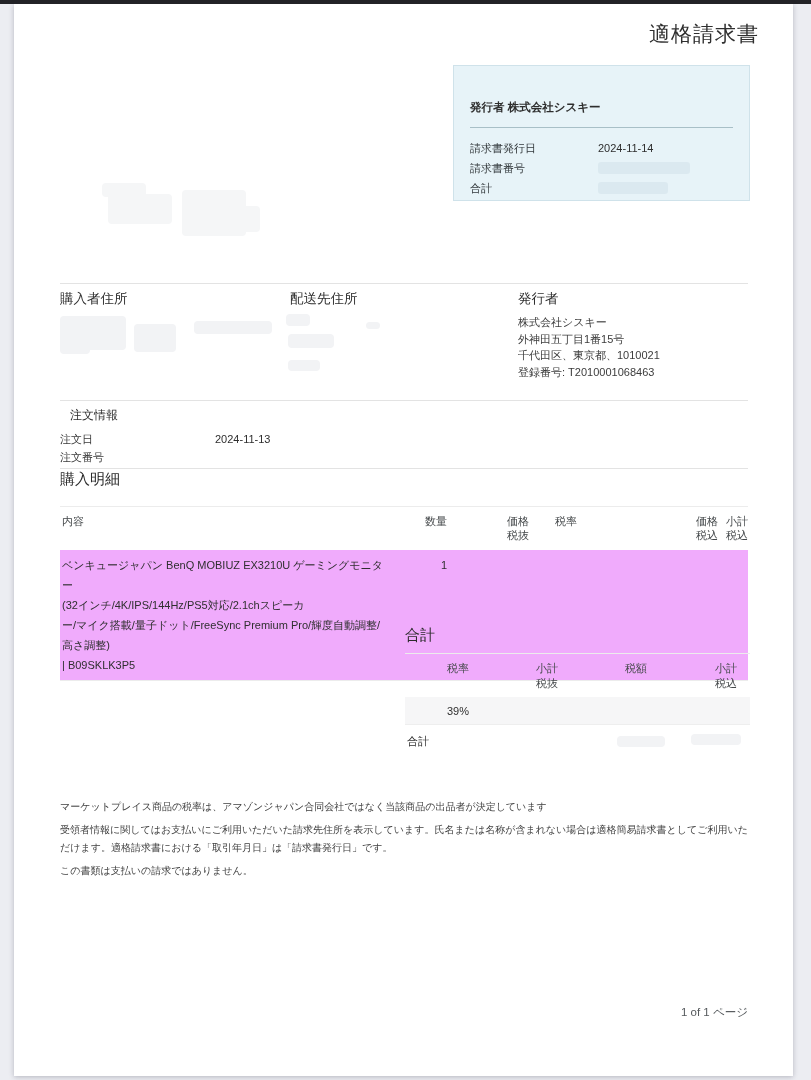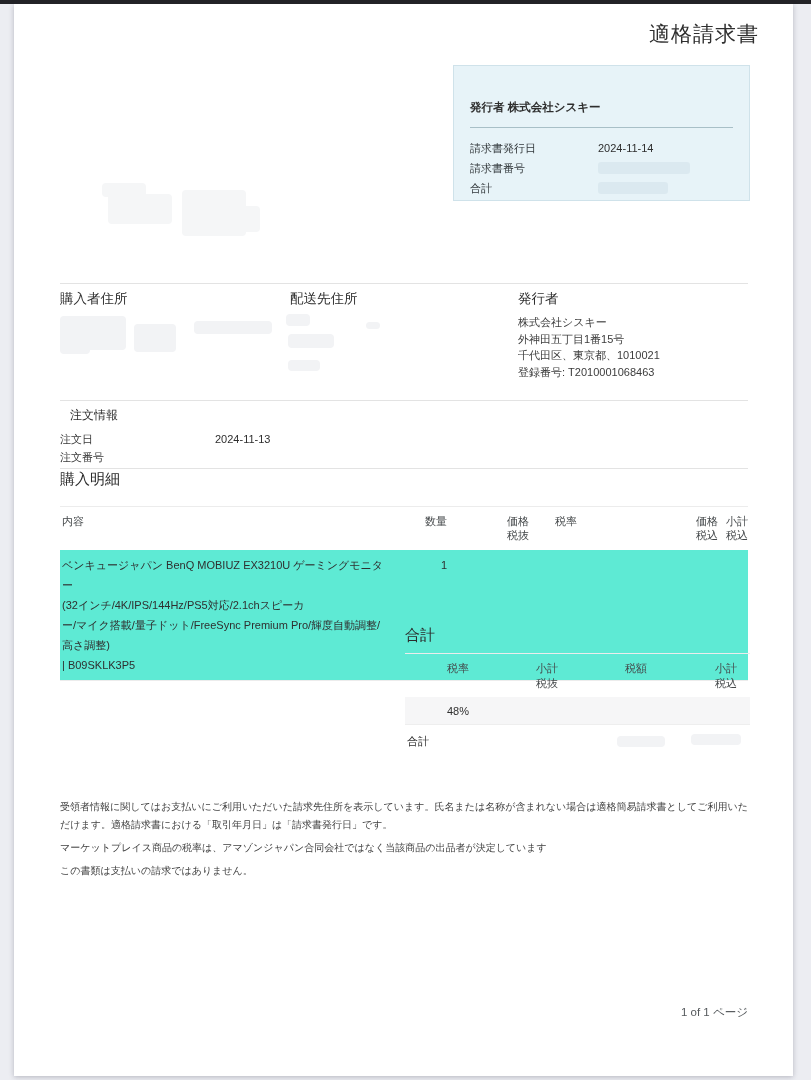--- a/index.html
+++ b/index.html
@@ -67,21 +67,21 @@
   }
   .ptable-head { display: flex; padding: 7px 0 8px 0; font-size: 11px; color: #44484a; }
   .pt-line { line-height: 14px; }
   .col-desc { width: 330px; text-align: left; padding-left: 2px; }
   .col-qty { width: 57px; text-align: right; }
   .col-price-ex { width: 82px; text-align: right; }
   .col-rate { width: 91px; text-align: left; padding-left: 26px; }
   .col-price-inc { width: 98px; text-align: right; }
   .col-sub { width: 30px; text-align: right; }
   .p-item-row {
-    display: flex; background: #5eead4;
+    display: flex; background: #f0abfc;
     padding: 5px 0 5px 0; border-bottom: 1px solid #ececec;
     font-size: 11px; color: #2f2f2f;
   }
   .p-desc-line { line-height: 20px; }
   .p-qty { line-height: 20px; }
   
   .totals { position: absolute; left: 391px; top: 622px; width: 345px; }
   .totals-heading {
     font-size: 15px; color: #2b2b2b; padding-bottom: 8px;
     border-bottom: 1px solid #ececec;
@@ -251,33 +251,33 @@
       <div class="tcol3">
         <div class="tt-line">税額</div>
         <div class="tt-line">&nbsp;</div>
       </div>
       <div class="tcol4">
         <div class="tt-line">小計</div>
         <div class="tt-line">税込</div>
       </div>
     </div>
     <div class="t-rate-row">
-      <div class="tcol1">48%</div>
+      <div class="tcol1">39%</div>
       <div class="tcol2"></div>
       <div class="tcol3"></div>
       <div class="tcol4"></div>
     </div>
     <div class="t-total-row">
       <span class="t-total-label">合計</span>
       <span class="blob dim" style="left:212px; top:2px; width:48px; height:11px;"></span>
       <span class="blob dim" style="left:286px; top:0px; width:50px; height:11px;"></span>
     </div>
   </div>
 
   <div class="notes">
+    <p>マーケットプレイス商品の税率は、アマゾンジャパン合同会社ではなく当該商品の出品者が決定しています</p>
     <p>受領者情報に関してはお支払いにご利用いただいた請求先住所を表示しています。氏名または名称が含まれない場合は適格簡易請求書としてご利用いただけます。適格請求書における「取引年月日」は「請求書発行日」です。</p>
-    <p>マーケットプレイス商品の税率は、アマゾンジャパン合同会社ではなく当該商品の出品者が決定しています</p>
     <p>この書類は支払いの請求ではありません。</p>
   </div>
 
   <div class="page-indicator">1 of 1 ページ</div>
 
 </div>
 
 </body></html>

